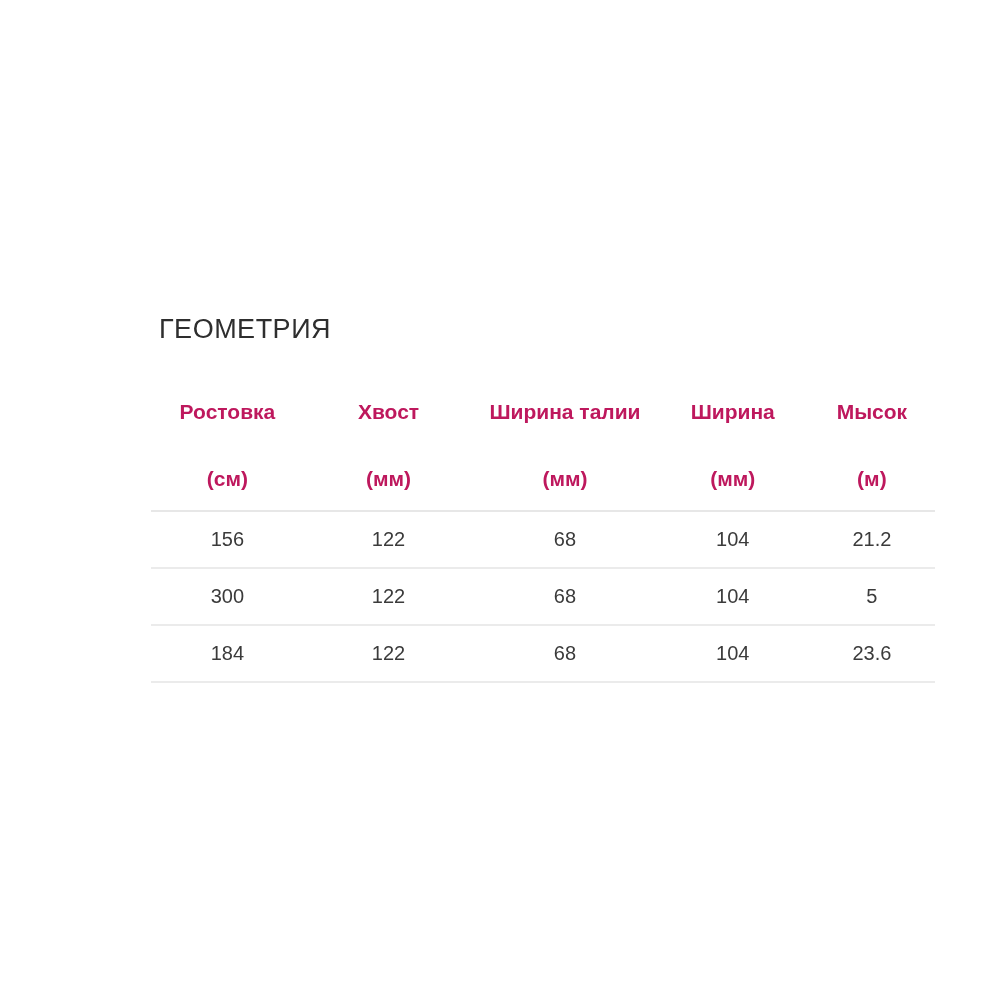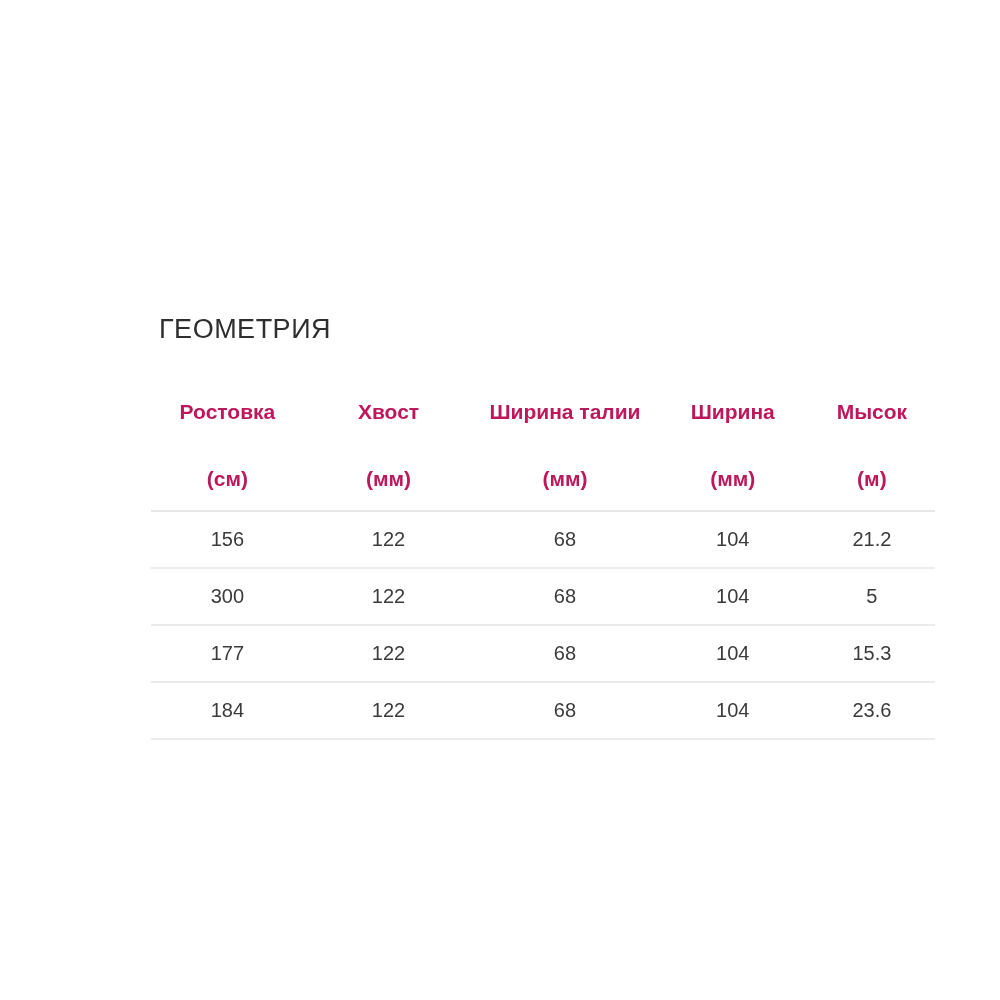--- a/index.html
+++ b/index.html
@@ -108,27 +108,20 @@
           <td>21.2</td>
         </tr>
         <tr>
           <td>300</td>
           <td>122</td>
           <td>68</td>
           <td>104</td>
           <td>5</td>
         </tr>
         <tr>
-          <td>177</td>
-          <td>122</td>
-          <td>68</td>
-          <td>104</td>
-          <td>15.3</td>
-        </tr>
-        <tr>
           <td>184</td>
           <td>122</td>
           <td>68</td>
           <td>104</td>
           <td>23.6</td>
         </tr>
       </tbody>
     </table>
 
   </div>

